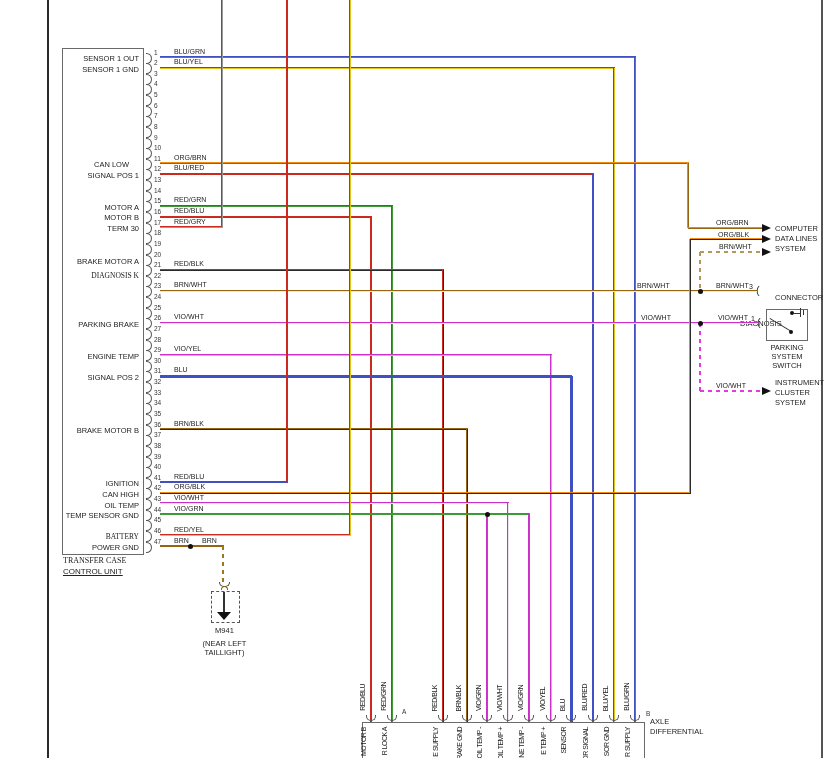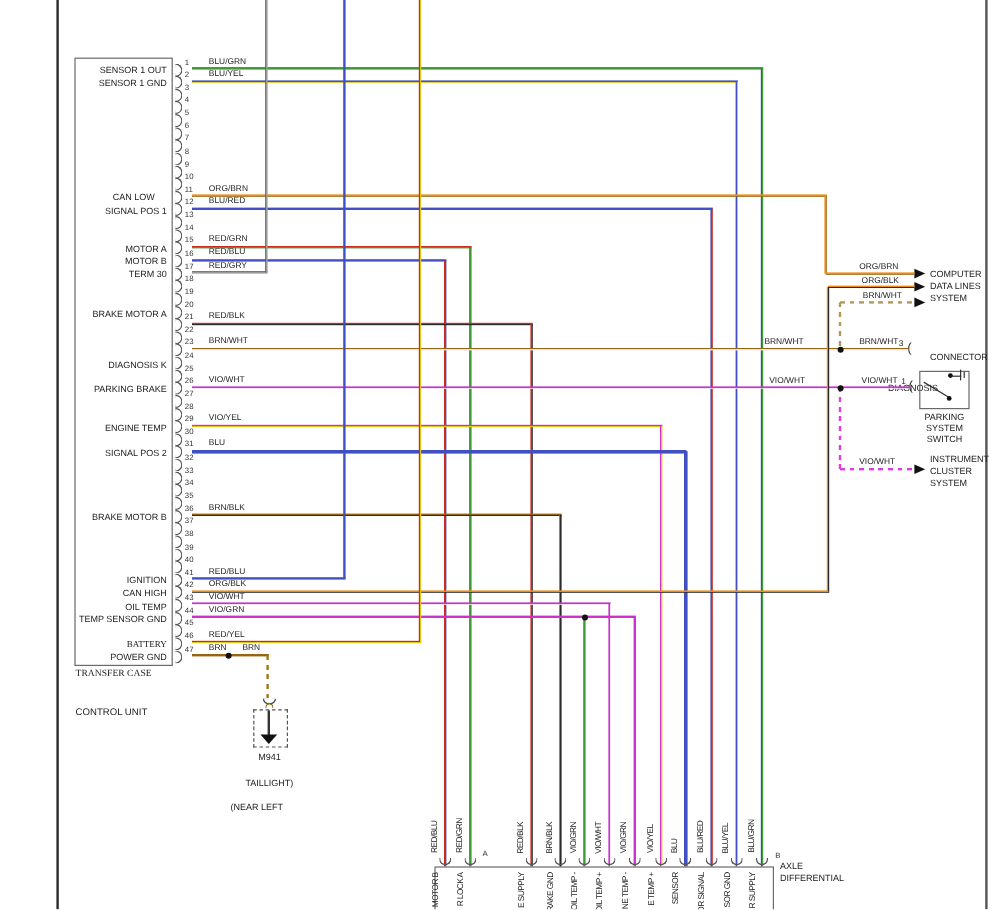--- a/index.html
+++ b/index.html
@@ -27,31 +27,31 @@
 </head>
 <body>
 
 <div id="stage">
 
   <div class="abs" style="left:47px;top:0;width:2px;height:758px;background:#2a2a2a;"></div>
   <div class="abs" style="left:821px;top:0;width:1.5px;height:758px;background:#555;"></div>
 
   <div class="box" style="left:62px;top:48px;width:80px;height:505px;"></div>
   <div class="lbl" style="left:63px;top:556px;font-size:8px;font-family:Liberation Serif, serif;">TRANSFER CASE</div>
-  <div class="lbl" style="left:63px;top:589px;font-size:8px;">CONTROL UNIT</div>
+  <div class="lbl" style="left:63px;top:567px;font-size:8px;text-decoration:underline;">CONTROL UNIT</div>
 
   <div class="abs" style="left:219px;top:582px;width:10px;height:7px;">
     <div class="abs" style="left:0;top:0;width:9px;height:4px;border:1px solid #444;border-top:none;border-radius:0 0 6px 6px;"></div>
     <div class="abs" style="left:2px;top:4px;width:5px;height:3px;border:1px solid #8a6a10;border-bottom:none;border-radius:5px 5px 0 0;"></div>
   </div>
   <div class="abs" style="left:211px;top:591px;width:27px;height:30px;border:1px dashed #555;"></div>
   <div class="abs" style="left:223px;top:592px;width:1.5px;height:21px;background:#333;"></div>
   <div class="abs" style="left:217px;top:612px;width:0;height:0;border-left:7px solid transparent;border-right:7px solid transparent;border-top:8px solid #111;"></div>
   <div class="lbl" style="left:197px;top:626px;width:55px;text-align:center;">M941</div>
-  <div class="lbl" style="left:192px;top:668px;width:65px;">(NEAR LEFT</div>
+  <div class="lbl" style="left:192px;top:639px;width:65px;text-align:center;">(NEAR LEFT</div>
   <div class="lbl" style="left:192px;top:648px;width:65px;text-align:center;">TAILLIGHT)</div>
 
   <div class="wlabel" style="left:716px;top:219px;">ORG/BRN</div>
   <div class="wlabel" style="left:718px;top:231px;">ORG/BLK</div>
   <div class="wlabel" style="left:719px;top:243px;">BRN/WHT</div>
   <div class="arrow" style="left:762px;top:224px;"></div>
   <div class="arrow" style="left:762px;top:235px;"></div>
   <div class="arrow" style="left:762px;top:248px;"></div>
   <div class="lbl" style="left:775px;top:224px;">COMPUTER</div>
   <div class="lbl" style="left:775px;top:234px;">DATA LINES</div>
@@ -193,21 +193,21 @@
     <div class="hook" style="left: 146px; top: 254.508px;"></div>
     <div class="pinnum" style="left: 154px; top: 250.508px;">20</div>
     <div class="hook" style="left: 146px; top: 265.14px;"></div>
     <div class="pinnum" style="left: 154px; top: 261.14px;">21</div>
     <div class="leftlbl" style="right: 691px; top: 257px;">BRAKE MOTOR A</div>
     <div class="wlabel" style="left: 174px; top: 260.14px;">RED/BLK</div>
     <div class="hook" style="left: 146px; top: 275.772px;"></div>
     <div class="pinnum" style="left: 154px; top: 271.772px;">22</div>
     <div class="hook" style="left: 146px; top: 286.404px;"></div>
     <div class="pinnum" style="left: 154px; top: 282.404px;">23</div>
-    <div class="leftlbl" style="right: 691px; top: 300px;">DIAGNOSIS K</div>
+    <div class="leftlbl" style="right: 691px; top: 271px; font-family: Liberation Serif, serif;">DIAGNOSIS K</div>
     <div class="wlabel" style="left: 174px; top: 281.404px;">BRN/WHT</div>
     <div class="hook" style="left: 146px; top: 297.036px;"></div>
     <div class="pinnum" style="left: 154px; top: 293.036px;">24</div>
     <div class="hook" style="left: 146px; top: 307.668px;"></div>
     <div class="pinnum" style="left: 154px; top: 303.668px;">25</div>
     <div class="hook" style="left: 146px; top: 318.3px;"></div>
     <div class="pinnum" style="left: 154px; top: 314.3px;">26</div>
     <div class="leftlbl" style="right: 691px; top: 319.8px;">PARKING BRAKE</div>
     <div class="wlabel" style="left: 174px; top: 313.3px;">VIO/WHT</div>
     <div class="hook" style="left: 146px; top: 328.932px;"></div>

